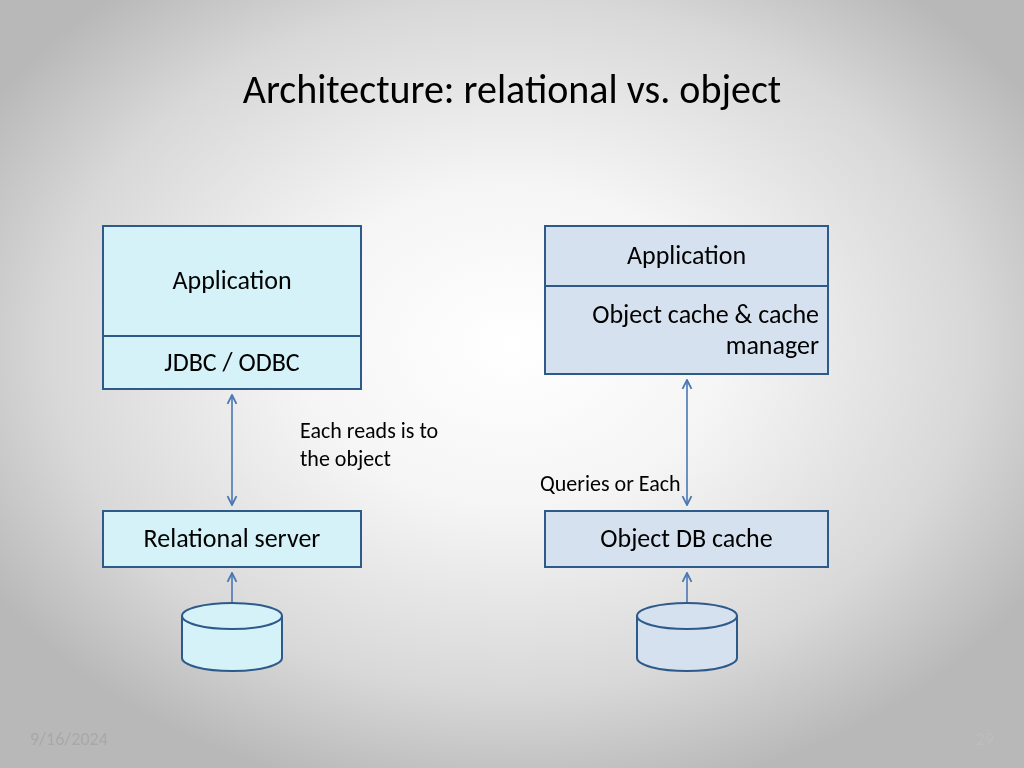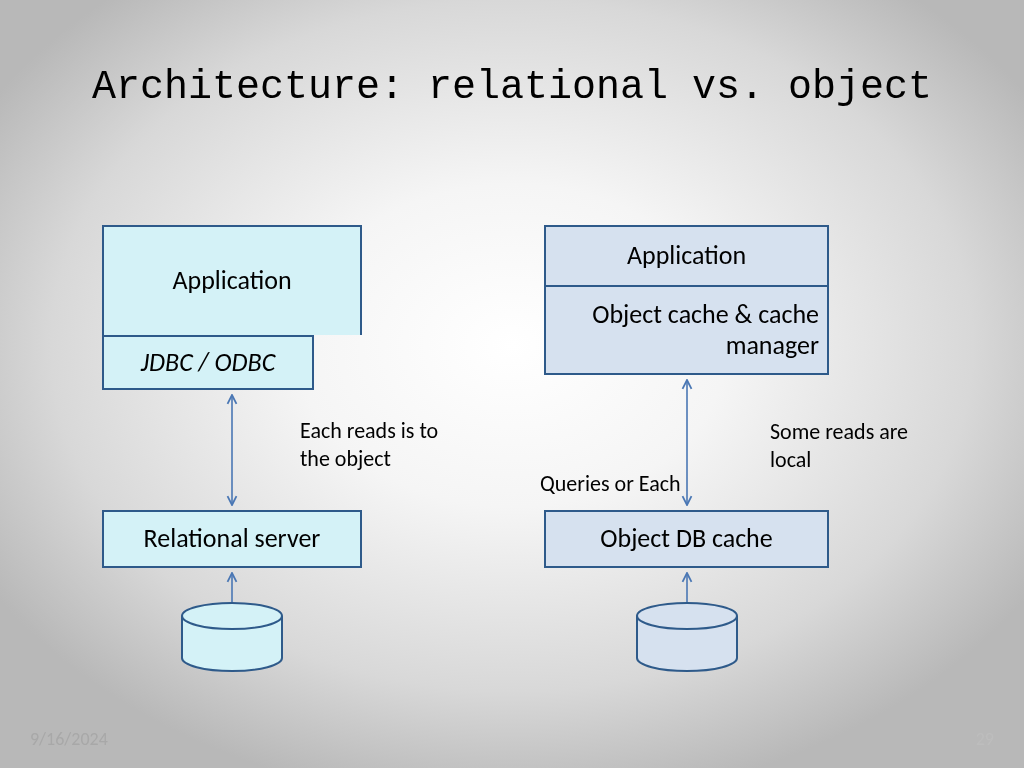--- a/index.html
+++ b/index.html
@@ -18,41 +18,40 @@
   }
   .title {
     position: absolute;
     top: 65px;
     left: 0;
     width: 100%;
     text-align: center;
     font-size: 40px;
     color: #000;
     font-weight: 400;
-    font-family: Liberation Mono, monospace;
   }
   .box {
     position: absolute;
     border: 2px solid #2e5a8a;
     box-sizing: border-box;
     display: flex;
     align-items: center;
     justify-content: center;
     font-size: 26px;
     color: #000;
     text-align: center;
     line-height: 1.2;
     padding: 4px 8px;
   }
   .box-left  { background: #d4f2f7; }
   .box-right { background: #d6e1ef; }
 
   
   .l-app   { left: 102px; top: 225px; width: 260px; height: 110px; border-bottom: none; }
-  .l-jdbc  { left: 102px; top: 335px; width: 212px; height: 55px; font-style: italic;  }
+  .l-jdbc  { left: 102px; top: 335px; width: 260px; height: 55px;  }
   .l-srv   { left: 102px; top: 510px; width: 260px; height: 58px;  }
 
   
   .r-app   { left: 544px; top: 225px; width: 285px; height: 60px;  border-bottom: none; }
   .r-cache { left: 544px; top: 285px; width: 285px; height: 90px; text-align: right;  }
   .r-srv   { left: 544px; top: 510px; width: 285px; height: 58px;  }
 
   .annot {
     position: absolute;
     font-size: 22px;
@@ -96,21 +95,20 @@
   <div class="box box-left l-srv">Relational server</div>
 
   <div class="box box-right r-app">Application</div>
   <div class="box box-right r-cache">Object cache &amp; cache manager</div>
   <div class="box box-right r-srv">Object DB cache</div>
 
   <div class="annot" style="left:300px; top:417px; width:160px;">Each reads is to the object</div>
 
   <div class="annot" style="left:540px; top:470px; width:180px;">Queries or Each</div>
 
-  <div class="annot" style="left:770px; top:418px; width:140px;">Some reads are local</div>
 
   <svg class="overlay" viewBox="0 0 1024 768">
     <defs>
       <marker id="ahL" viewBox="0 0 10 10" refX="1" refY="5" markerWidth="7" markerHeight="7" orient="auto">
         <path d="M9,1 L1,5 L9,9" fill="none" stroke="#4a77b4" stroke-width="1.6"></path>
       </marker>
       <marker id="ahR" viewBox="0 0 10 10" refX="9" refY="5" markerWidth="7" markerHeight="7" orient="auto">
         <path d="M1,1 L9,5 L1,9" fill="none" stroke="#4a77b4" stroke-width="1.6"></path>
       </marker>
     </defs>

